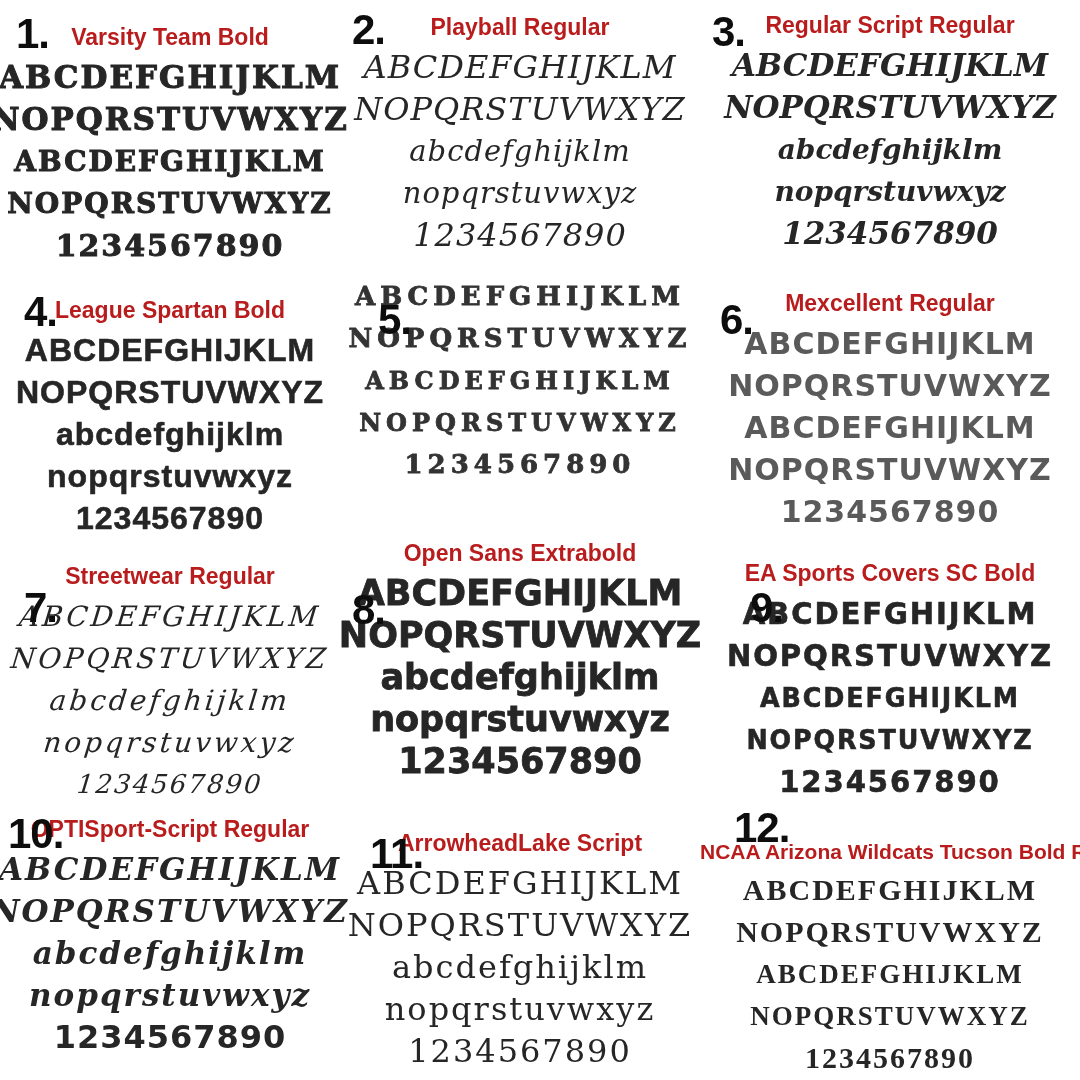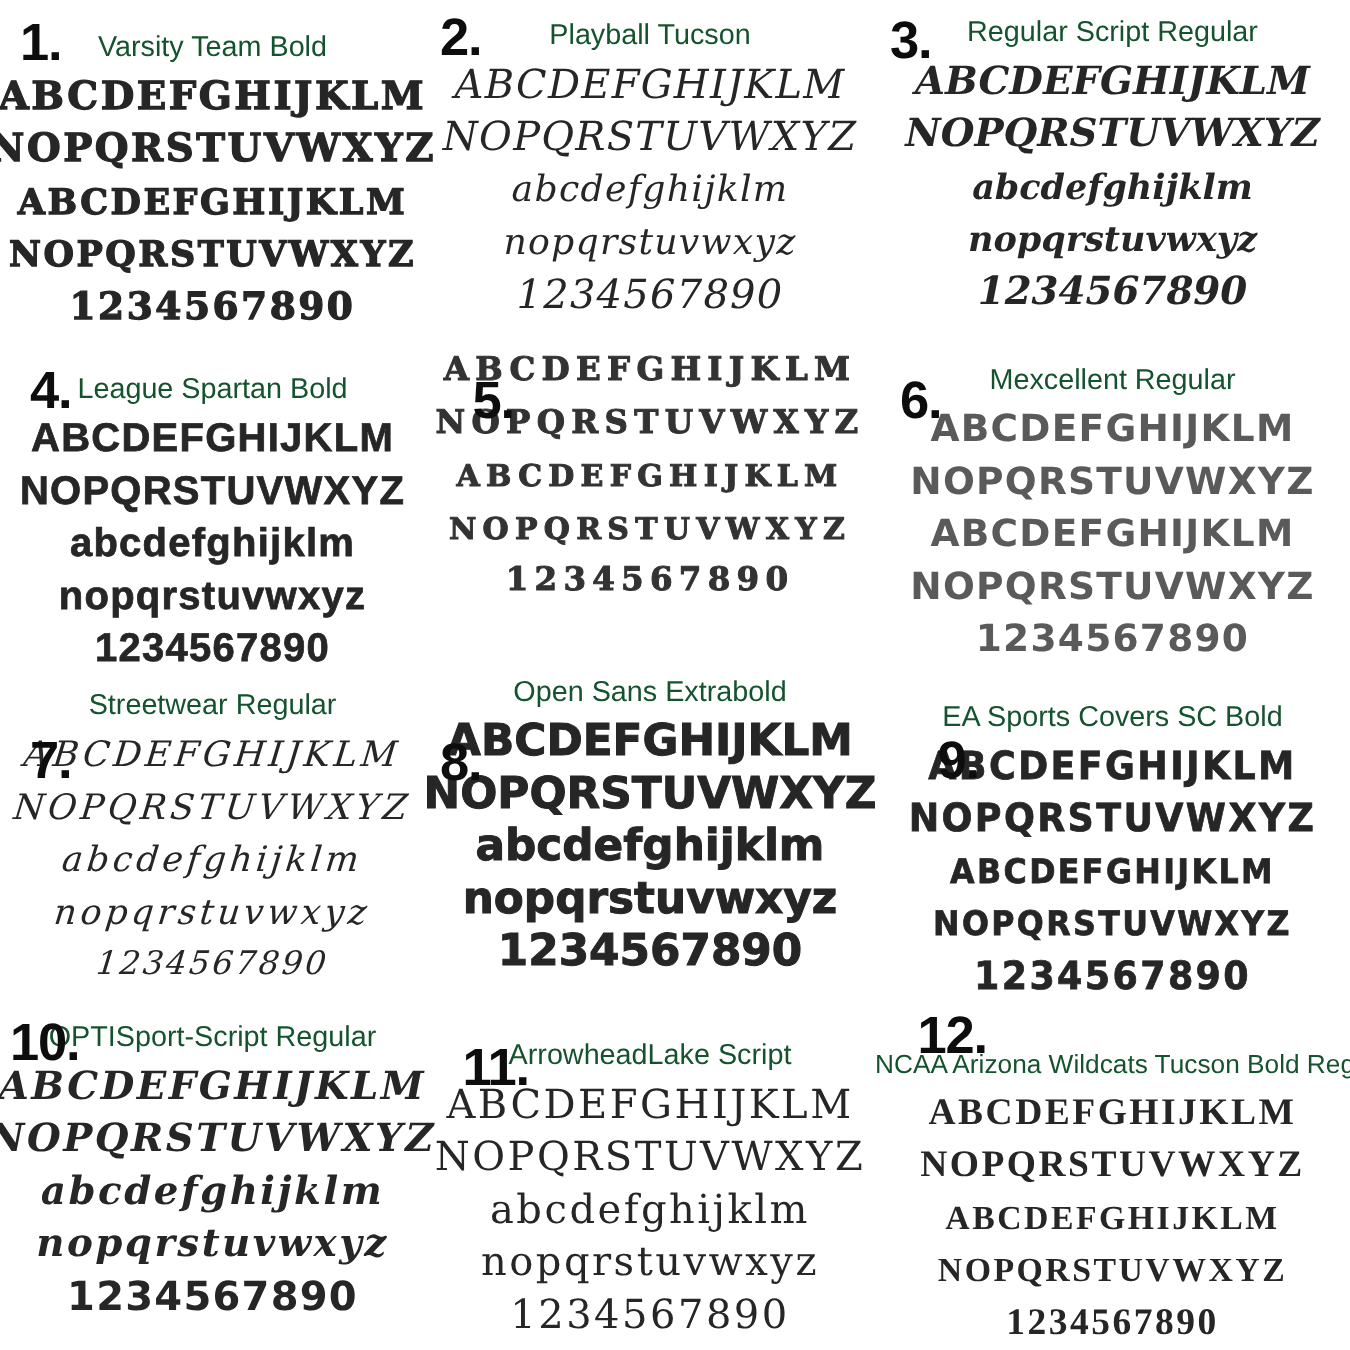--- a/index.html
+++ b/index.html
@@ -4,33 +4,33 @@
 <style>
   * { margin:0; padding:0; box-sizing:border-box; }
   html,body { width:1080px; height:1080px; background:#ffffff; overflow:hidden;
               font-family:"Liberation Sans", sans-serif; }
   .sheet { width:1080px; height:1080px; display:grid;
            grid-template-columns:340px 360px 380px;
            grid-template-rows:270px 262px 266px 282px; }
   .cell { position:relative; text-align:center; overflow:visible; }
   .num { position:absolute; font-family:"Liberation Sans",sans-serif; font-weight:900;
          font-size:42px; color:#0d0d0d; letter-spacing:-1px; z-index:2; }
-  .title { font-size:23px; color:#14532d; font-weight:400; white-space:nowrap; }
+  .title { font-size:23px; color:#b91c1c; font-weight:700; white-space:nowrap; }
   .lines { margin-top:5px; }
   .ln { height:42px; display:flex; align-items:center; justify-content:center;
         color:#262626; white-space:nowrap; }
 
   
   .cell-1  .num{left:16px; top:10px;}  .cell-1  .title{margin-top:24px;}
   .cell-2  .num{left:12px; top:6px;}   .cell-2  .title{margin-top:14px;}
   .cell-3  .num{left:12px; top:8px;}   .cell-3  .title{margin-top:12px;}
   .cell-4  .num{left:24px; top:18px;}  .cell-4  .title{margin-top:27px;}
   .cell-5  .num{left:38px; top:26px;}  .cell-5  .title{margin-top:22px;}
   .cell-6  .num{left:20px; top:26px;}  .cell-6  .title{margin-top:20px;}
-  .cell-7  .num{left:24px; top:52px;}  .cell-7  .title{margin-top:18px;}
+  .cell-7  .num{left:24px; top:52px;}  .cell-7  .title{margin-top:31px;}
   .cell-8  .num{left:12px; top:54px;}  .cell-8  .title{margin-top:8px;}
   .cell-9  .num{left:50px; top:52px;}  .cell-9  .title{margin-top:28px;}
   .cell-10 .num{left:8px;  top:12px;}  .cell-10 .title{margin-top:18px;}
   .cell-11 .num{left:30px; top:32px;}  .cell-11 .title{margin-top:32px;}
   .cell-12 .num{left:34px; top:6px;}   .cell-12 .title{margin-top:42px; font-size:21px;}
 
   
   .f1 .ln { font-family:"DejaVu Serif",serif; font-weight:700; font-size:31px;
             letter-spacing:2px; -webkit-text-stroke:1px #262626; }
   .f1 .ln:nth-child(3), .f1 .ln:nth-child(4) { font-size:28px; }
@@ -89,21 +89,21 @@
       <div class="ln">ABCDEFGHIJKLM</div>
       <div class="ln">NOPQRSTUVWXYZ</div>
       <div class="ln">ABCDEFGHIJKLM</div>
       <div class="ln">NOPQRSTUVWXYZ</div>
       <div class="ln">1234567890</div>
     </div>
   </section>
 
   <section class="cell cell-2">
     <div class="num">2.</div>
-    <div class="title">Playball Tucson</div>
+    <div class="title">Playball Regular</div>
     <div class="lines f2">
       <div class="ln">ABCDEFGHIJKLM</div>
       <div class="ln">NOPQRSTUVWXYZ</div>
       <div class="ln">abcdefghijklm</div>
       <div class="ln">nopqrstuvwxyz</div>
       <div class="ln">1234567890</div>
     </div>
   </section>
 
   <section class="cell cell-3">

